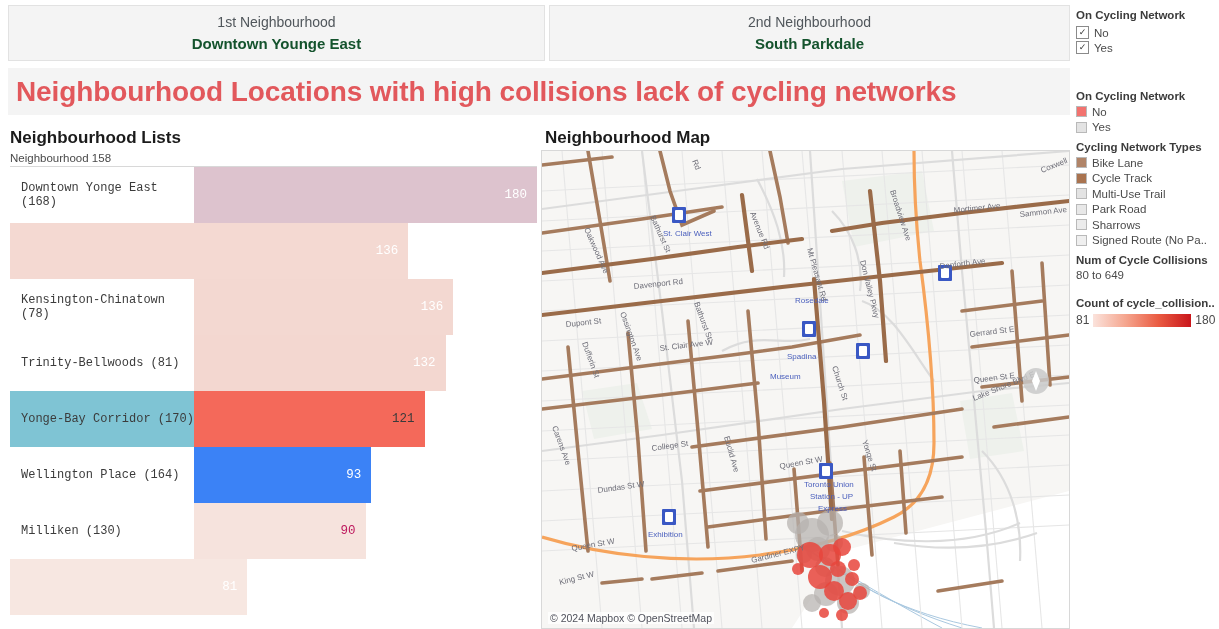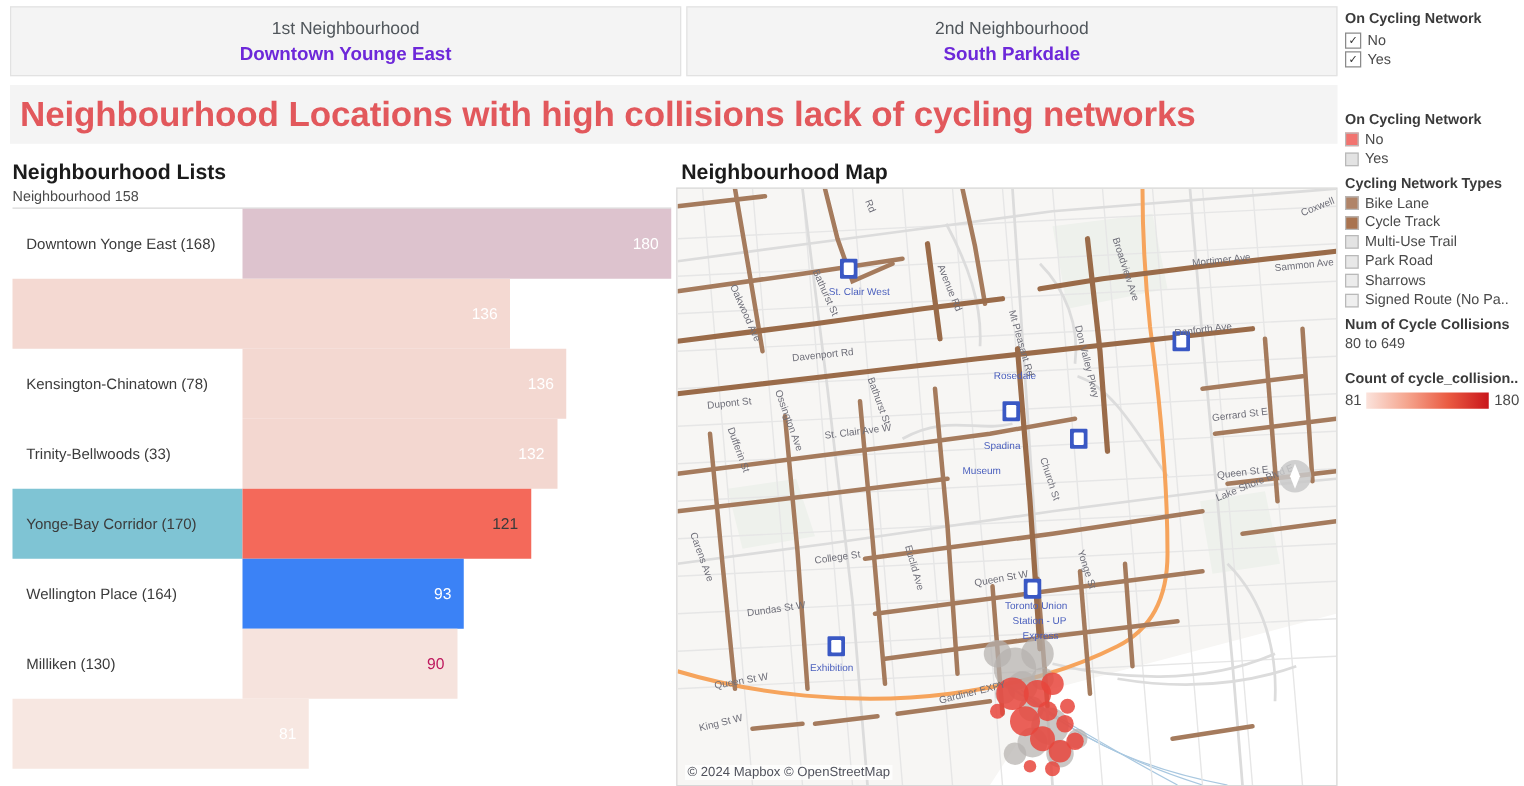--- a/index.html
+++ b/index.html
@@ -15,21 +15,21 @@
   
   .topbar { position:absolute; left:0; top:0; width:1219px; height:66px; }
   .param-card {
     position:absolute; top:5px; height:56px;
     background:#f4f4f4; border:1px solid #e2e2e2;
     display:flex; flex-direction:column; align-items:center; justify-content:center;
   }
   #param1 { left:8px; width:537px; }
   #param2 { left:549px; width:521px;justify-content:center; }
   .param-label { font-size:14px; color:#50565b; line-height:20px; }
-  .param-value { font-size:15px; font-weight:bold; color:#6d28d9; line-height:21px; margin-top:1px; }
+  .param-value { font-size:15px; font-weight:bold; color:#14532d; line-height:21px; margin-top:1px; }
 
   
   #filter-card { position:absolute; left:1076px; top:8px; width:138px; }
   .filter-title { font-size:11.5px; font-weight:bold; color:#3b3b3b; line-height:15px; }
   .cb-list { margin-top:2px; }
   .cb-row { display:flex; align-items:center; height:15px; }
   .cb-box {
     width:13px; height:13px; border:1px solid #8a8a8a; background:#fff;
     display:flex; align-items:center; justify-content:center;
     font-size:9px; color:#333; line-height:1;
@@ -50,21 +50,21 @@
   .sheet-title { position:absolute; font-size:17px; font-weight:bold; color:#1b1b1b; }
   #list-title { left:10px; top:128px; }
   #map-title  { left:545px; top:128px; }
 
   
   #list-panel { position:absolute; left:8px; top:150px; width:529px; height:479px; background:#fff; }
   #list-colhead {
     position:absolute; left:2px; top:0; width:527px; height:16px;
     font-size:11.5px; color:#4a4a4a; line-height:16px;
   }
-  #list-rows { position:absolute; left:2px; top:16px; width:527px; height:463px; border-top:1px solid #d8d8d8; }
+  #list-rows { position:absolute; left:2px; top:16px; width:527px; height:463px; border-top:1px solid #d8d8d8;font-family:Liberation Mono, monospace; }
   .lrow { position:relative; display:flex; height:56px; width:527px; }
   .lrow .cellname {
     width:184px; display:flex; align-items:center;
     font-size:12px; color:#3b3b3b; padding-left:11px;
   }
   .lrow .cellbar {
     flex:1; display:flex; align-items:center; justify-content:flex-end;
     font-size:12.5px; padding-right:10px;
   }
   .lrow.selected .cellname { background:#7fc4d4; }
@@ -145,21 +145,21 @@
             <div class="cellbar" style="background: rgb(244, 217, 210); color: rgb(255, 255, 255); width: 75.5556%; flex: 0 0 auto;">136</div>
           </div>
         </div>
         <div class="lrow">
           <div class="cellname">Kensington-Chinatown (78)</div>
           <div style="flex: 1 1 0%; display: flex; align-items: stretch;">
             <div class="cellbar" style="background: rgb(243, 216, 209); color: rgb(255, 255, 255); width: 75.5556%; flex: 0 0 auto;">136</div>
           </div>
         </div>
         <div class="lrow">
-          <div class="cellname">Trinity-Bellwoods (33)</div>
+          <div class="cellname">Trinity-Bellwoods (81)</div>
           <div style="flex: 1 1 0%; display: flex; align-items: stretch;">
             <div class="cellbar" style="background: rgb(243, 215, 208); color: rgb(255, 255, 255); width: 73.3333%; flex: 0 0 auto;">132</div>
           </div>
         </div>
         <div class="lrow selected">
           <div class="cellname">Yonge-Bay Corridor (170)</div>
           <div style="flex: 1 1 0%; display: flex; align-items: stretch;">
             <div class="cellbar" style="background: rgb(244, 105, 90); color: rgb(59, 59, 59); width: 67.2222%; flex: 0 0 auto;">121</div>
           </div>
         </div>

